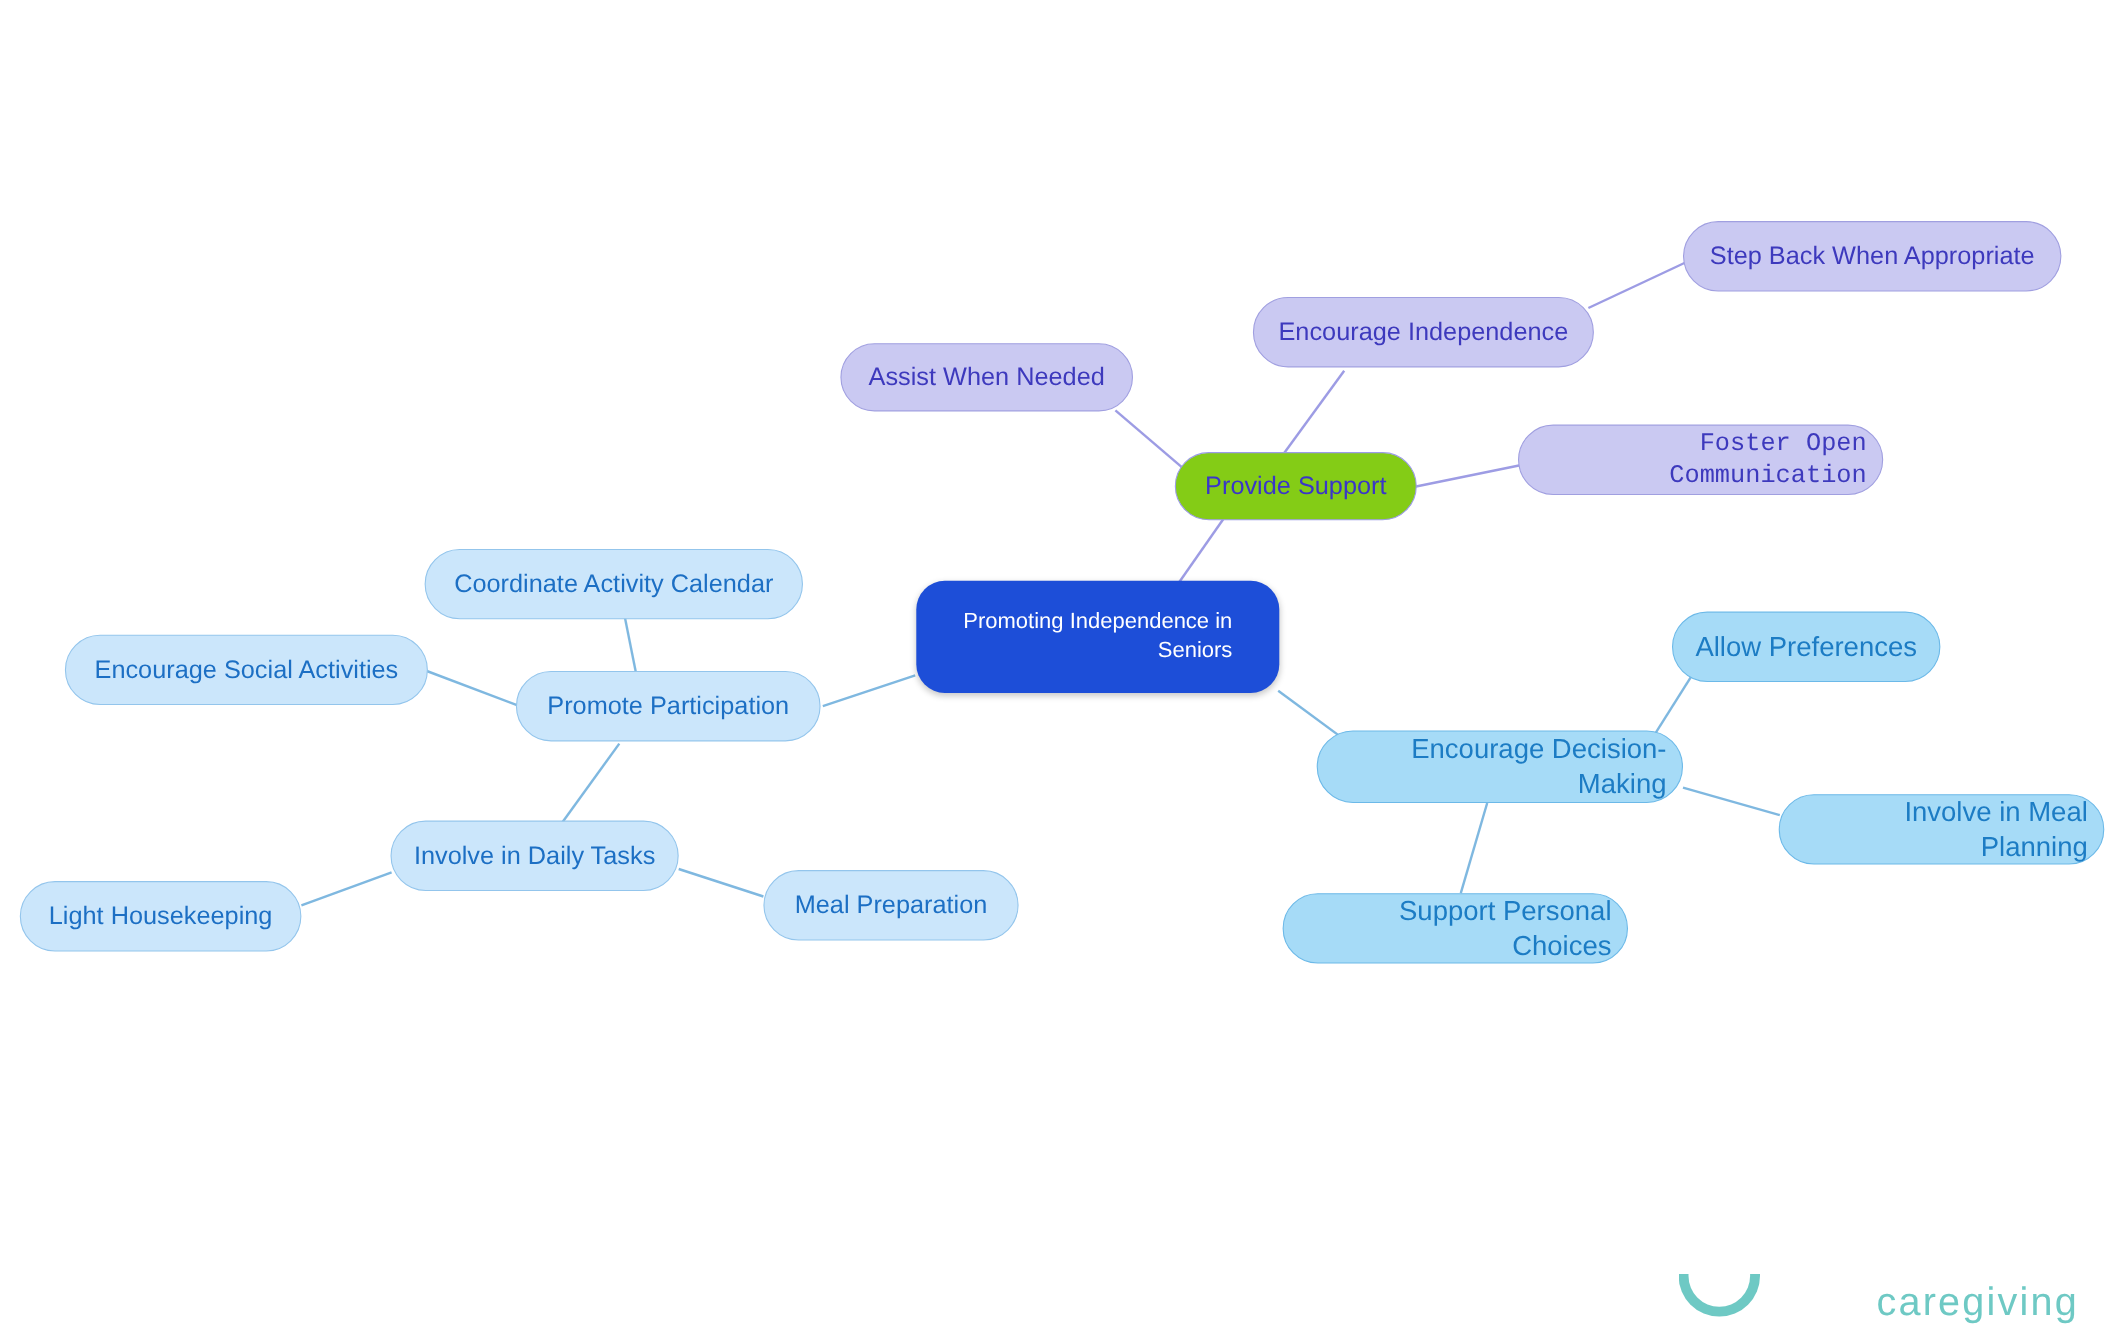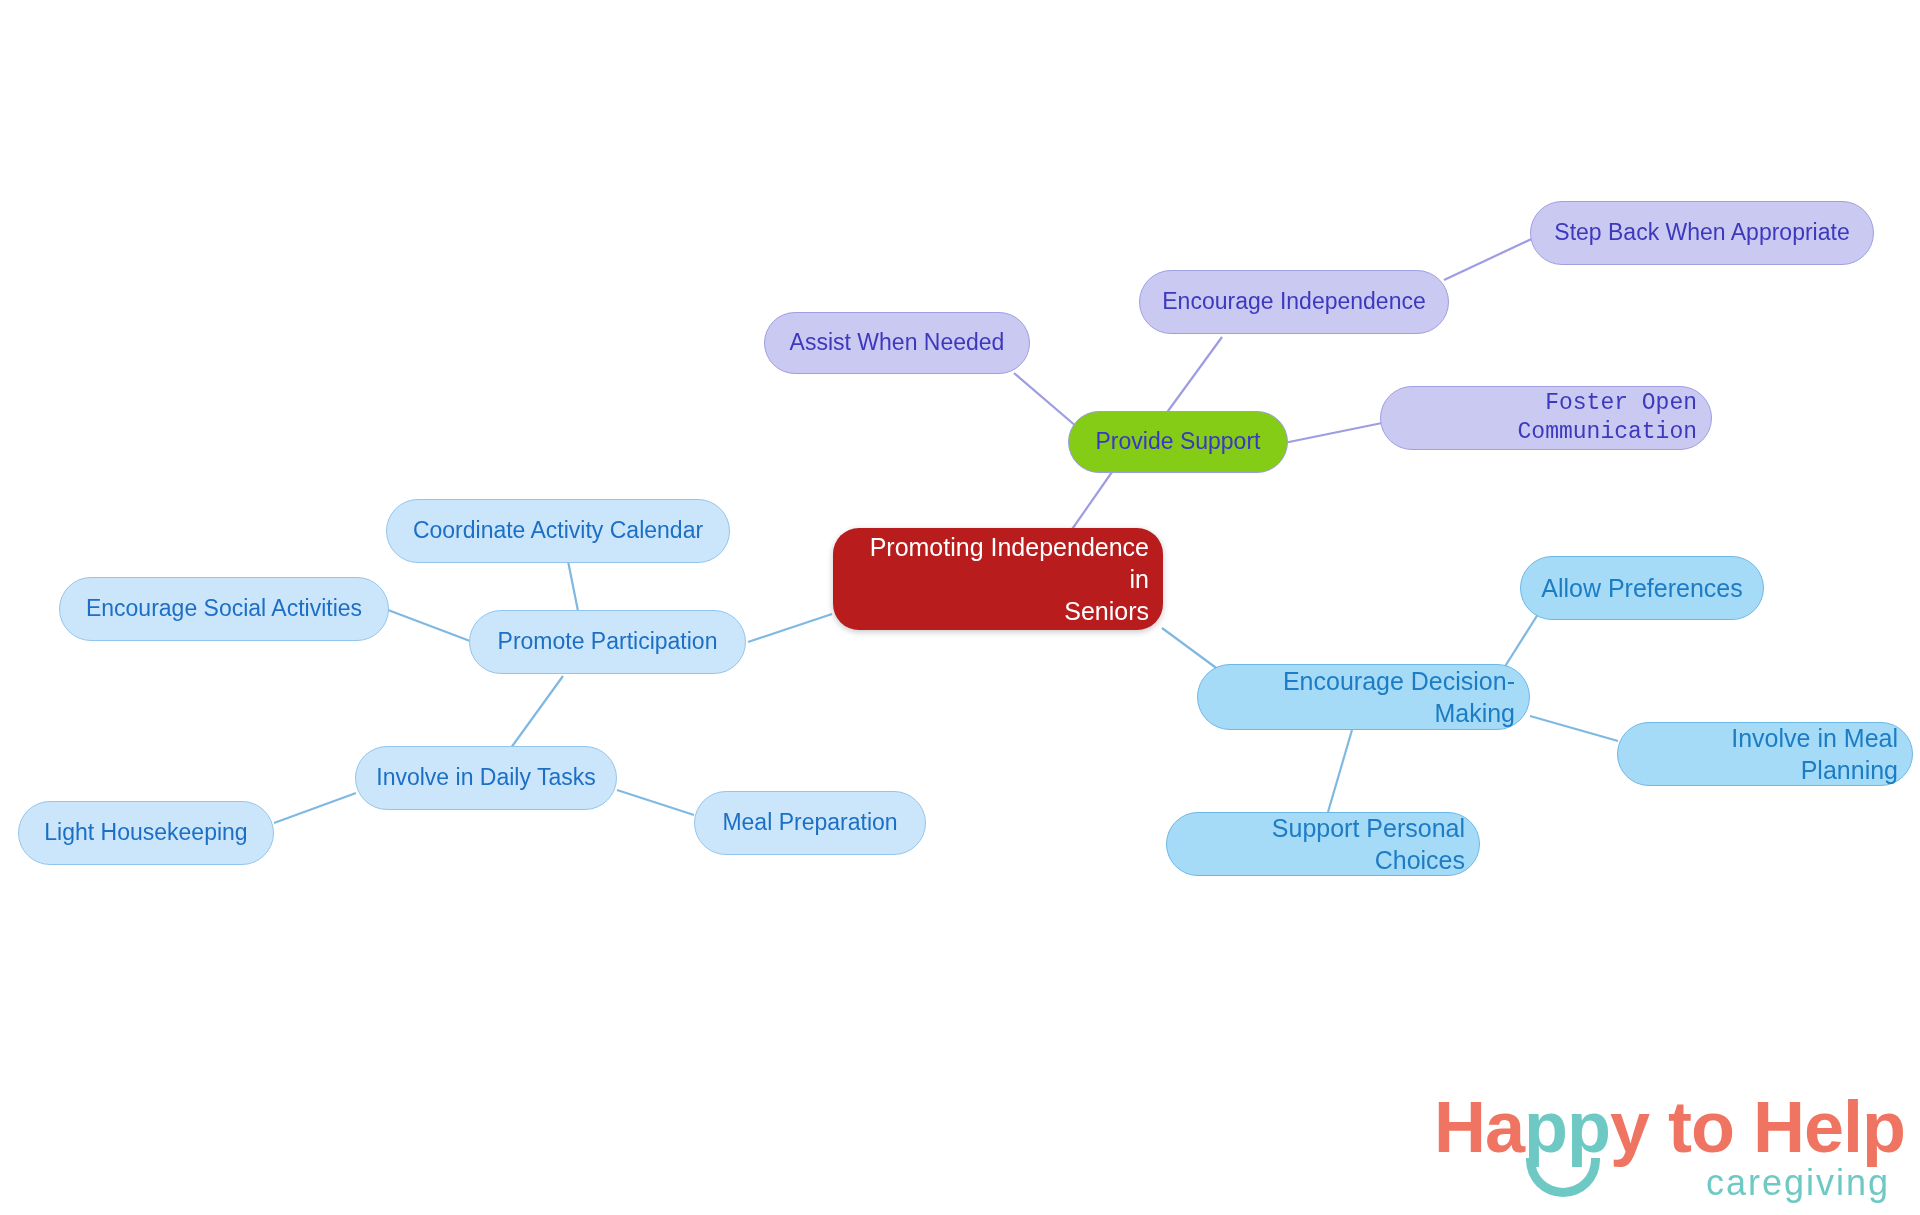--- a/index.html
+++ b/index.html
@@ -38,23 +38,23 @@
     border-radius: 999px;
     border-style: solid;
     border-width: 1.5px;
     line-height: 1.28;
     white-space: pre-line;
     padding: 0 14px;
   }
   .node.root {
     border-radius: 26px;
     border-width: 0;
-    background: #b91c1c;
+    background: #1d4ed8;
     color: #ffffff;
-    font-size: 25px;
+    font-size: 20px;
     box-shadow: 0 2px 6px rgba(0,0,0,0.22);
   }
   .node.blue {
     background: #cbe6fb;
     border-color: #93c5ec;
     color: #1c6fc4;
     font-size: 23px;
   }
   .node.blue-strong {
     background: #a6dbf7;
@@ -178,18 +178,17 @@
 
   <div class="node blue-strong" style="left:1197px; top:664px; width:333px; height:66px;">Encourage Decision-Making</div>
 
   <div class="node blue-strong" style="left:1520px; top:556px; width:244px; height:64px;">Allow Preferences</div>
 
   <div class="node blue-strong" style="left:1617px; top:722px; width:296px; height:64px;">Involve in Meal Planning</div>
 
   <div class="node blue-strong" style="left:1166px; top:812px; width:314px; height:64px;">Support Personal Choices</div>
 
   <div id="logo">
-    <div class="logo-main"><span>Ha</span><span class="teal">pp</span><span>y to Help</span></div>
     <div class="logo-smile"></div>
     <div class="logo-sub">caregiving</div>
   </div>
 
 </div>
 
 </body></html>

